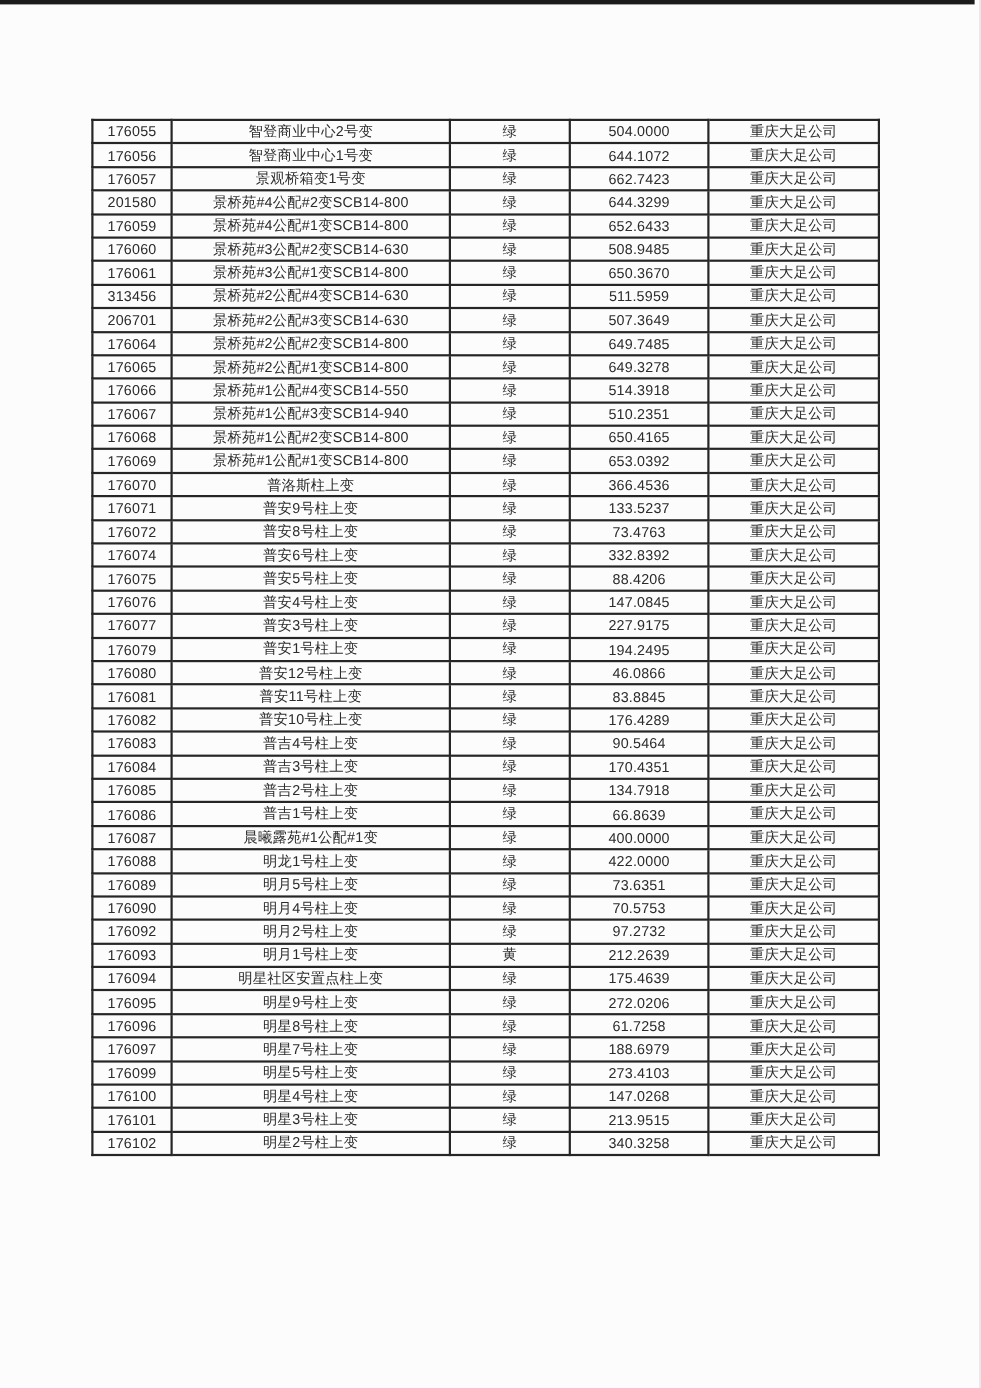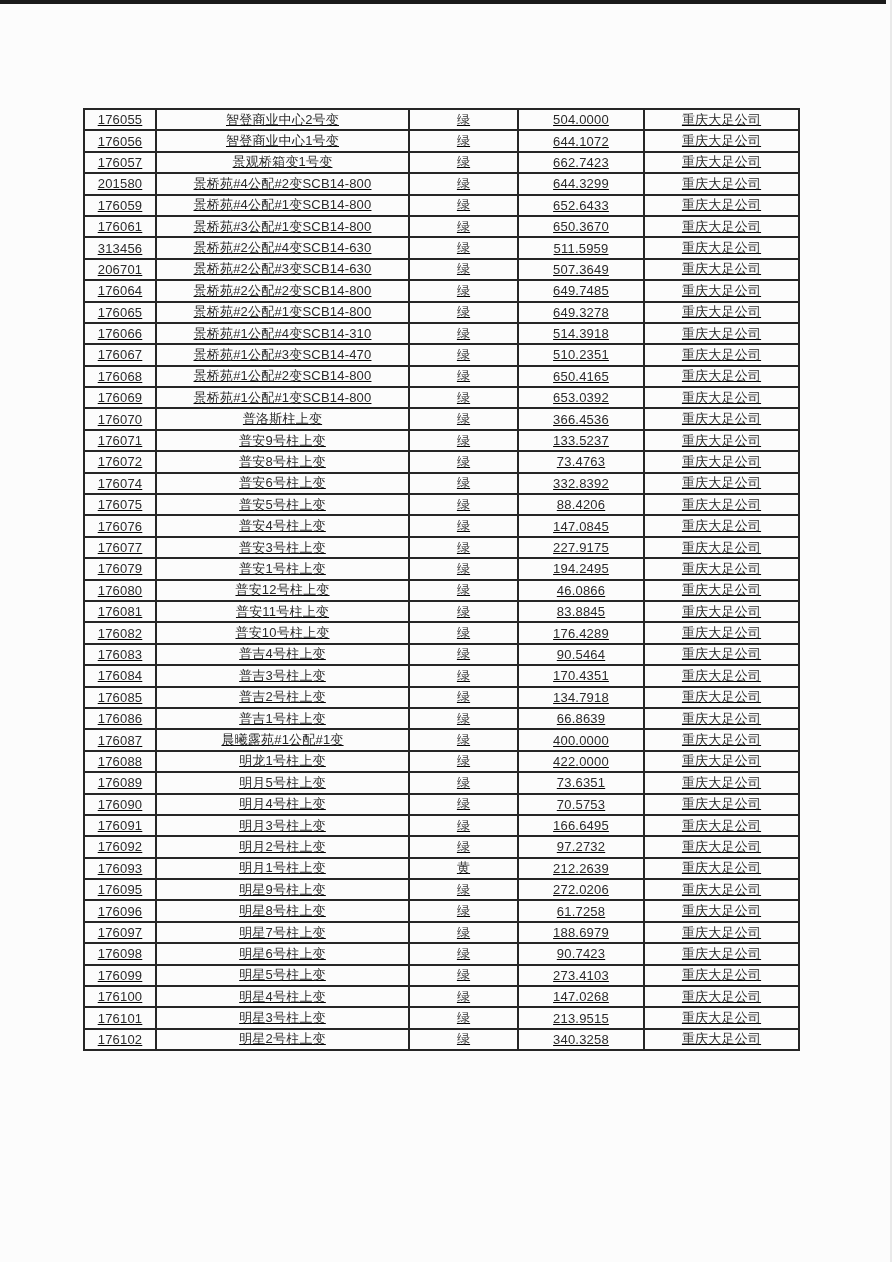--- a/index.html
+++ b/index.html
@@ -30,21 +30,20 @@
     height: 1262px;
     background: #e9e9e9;
   }
   table.data-table {
     position: absolute;
     left: 83px;
     top: 108px;
     width: 715px;
     border-collapse: collapse;
     table-layout: fixed;
-    text-decoration: underline;
   }
   table.data-table td {
     border: 2px solid #262626;
     height: 19.4px;
     padding: 0;
     text-align: center;
     vertical-align: middle;
     font-size: 13px;
     color: #2b2b2b;
     letter-spacing: 0.2px;
@@ -101,20 +100,27 @@
         <td>重庆大足公司</td>
       </tr>
       <tr>
         <td>176059</td>
         <td>景桥苑#4公配#1变SCB14-800</td>
         <td>绿</td>
         <td>652.6433</td>
         <td>重庆大足公司</td>
       </tr>
       <tr>
+        <td>176060</td>
+        <td>景桥苑#3公配#2变SCB14-630</td>
+        <td>绿</td>
+        <td>508.9485</td>
+        <td>重庆大足公司</td>
+      </tr>
+      <tr>
         <td>176061</td>
         <td>景桥苑#3公配#1变SCB14-800</td>
         <td>绿</td>
         <td>650.3670</td>
         <td>重庆大足公司</td>
       </tr>
       <tr>
         <td>313456</td>
         <td>景桥苑#2公配#4变SCB14-630</td>
         <td>绿</td>
@@ -137,28 +143,28 @@
       </tr>
       <tr>
         <td>176065</td>
         <td>景桥苑#2公配#1变SCB14-800</td>
         <td>绿</td>
         <td>649.3278</td>
         <td>重庆大足公司</td>
       </tr>
       <tr>
         <td>176066</td>
-        <td>景桥苑#1公配#4变SCB14-310</td>
+        <td>景桥苑#1公配#4变SCB14-550</td>
         <td>绿</td>
         <td>514.3918</td>
         <td>重庆大足公司</td>
       </tr>
       <tr>
         <td>176067</td>
-        <td>景桥苑#1公配#3变SCB14-470</td>
+        <td>景桥苑#1公配#3变SCB14-940</td>
         <td>绿</td>
         <td>510.2351</td>
         <td>重庆大足公司</td>
       </tr>
       <tr>
         <td>176068</td>
         <td>景桥苑#1公配#2变SCB14-800</td>
         <td>绿</td>
         <td>650.4165</td>
         <td>重庆大足公司</td>
@@ -294,69 +300,62 @@
         <td>明月5号柱上变</td>
         <td>绿</td>
         <td>73.6351</td>
         <td>重庆大足公司</td>
       </tr>
       <tr>
         <td>176090</td>
         <td>明月4号柱上变</td>
         <td>绿</td>
         <td>70.5753</td>
-        <td>重庆大足公司</td>
-      </tr>
-      <tr>
-        <td>176091</td>
-        <td>明月3号柱上变</td>
-        <td>绿</td>
-        <td>166.6495</td>
         <td>重庆大足公司</td>
       </tr>
       <tr>
         <td>176092</td>
         <td>明月2号柱上变</td>
         <td>绿</td>
         <td>97.2732</td>
         <td>重庆大足公司</td>
       </tr>
       <tr>
         <td>176093</td>
         <td>明月1号柱上变</td>
         <td>黄</td>
         <td>212.2639</td>
         <td>重庆大足公司</td>
       </tr>
       <tr>
+        <td>176094</td>
+        <td>明星社区安置点柱上变</td>
+        <td>绿</td>
+        <td>175.4639</td>
+        <td>重庆大足公司</td>
+      </tr>
+      <tr>
         <td>176095</td>
         <td>明星9号柱上变</td>
         <td>绿</td>
         <td>272.0206</td>
         <td>重庆大足公司</td>
       </tr>
       <tr>
         <td>176096</td>
         <td>明星8号柱上变</td>
         <td>绿</td>
         <td>61.7258</td>
         <td>重庆大足公司</td>
       </tr>
       <tr>
         <td>176097</td>
         <td>明星7号柱上变</td>
         <td>绿</td>
         <td>188.6979</td>
-        <td>重庆大足公司</td>
-      </tr>
-      <tr>
-        <td>176098</td>
-        <td>明星6号柱上变</td>
-        <td>绿</td>
-        <td>90.7423</td>
         <td>重庆大足公司</td>
       </tr>
       <tr>
         <td>176099</td>
         <td>明星5号柱上变</td>
         <td>绿</td>
         <td>273.4103</td>
         <td>重庆大足公司</td>
       </tr>
       <tr>

